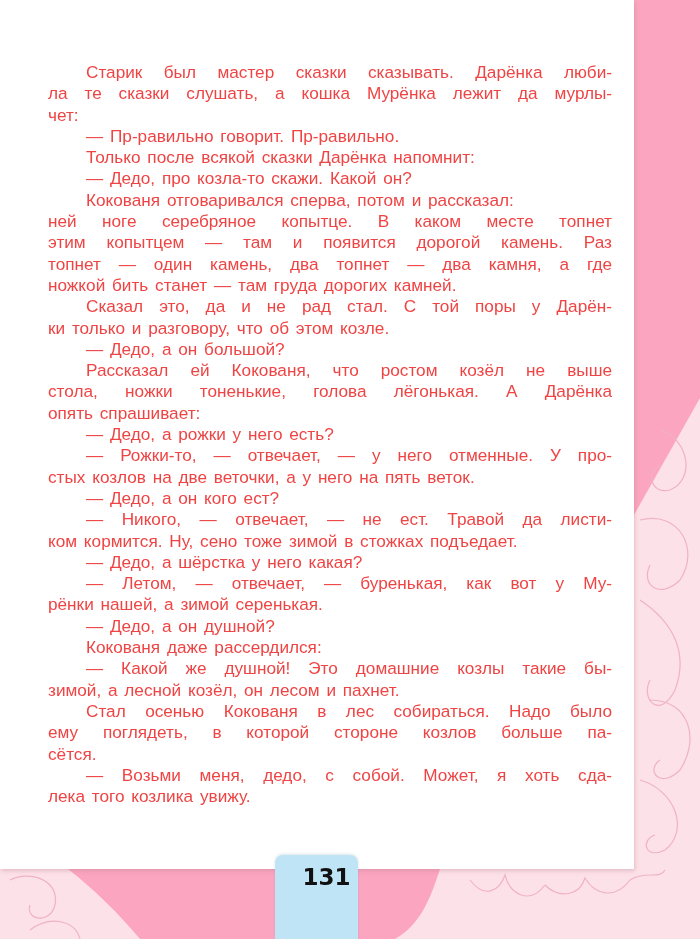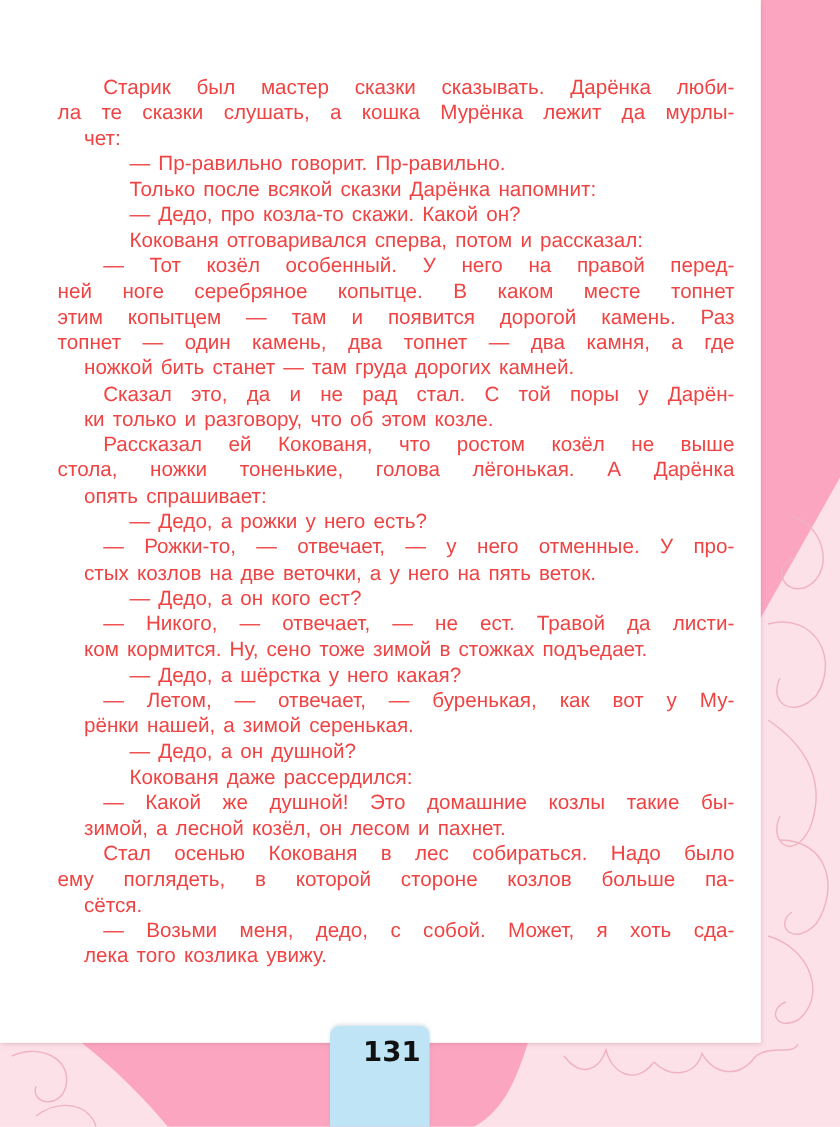--- a/index.html
+++ b/index.html
@@ -16,21 +16,21 @@
   }
   .text {
     position: absolute; left: 48px; top: 62px; width: 564px;
     font-size: 17.2px; line-height: 21.3px; color: #ef4444;
   }
   .line {
     display: block; white-space: nowrap;
     text-align: justify; text-align-last: justify;
     word-spacing: 2px;
   }
-  .line.last { text-align-last: left; margin-left: 22px; }
+  .line.last { text-align-last: left; }
   .line.indent { padding-left: 38px; }
   .page-tab {
     position: absolute; left: 275px; top: 855px; width: 83px; height: 84px;
     background: #bfe4f6; border-radius: 8px 8px 0 0;
     box-shadow: 0 -1px 3px rgba(120, 150, 170, 0.25);
     text-align: center;
   }
   .page-num {
     display: block; margin-top: 9px;
     font-family: "DejaVu Sans", sans-serif; font-weight: bold;
@@ -63,27 +63,27 @@
 
 <div class="page">
   <div class="text" id="text-block">
       <span class="line indent">Старик был мастер сказки сказывать. Дарёнка люби-</span>
       <span class="line">ла те сказки слушать, а кошка Мурёнка лежит да мурлы-</span>
       <span class="line last">чет:</span>
       <span class="line indent last">— Пр-равильно говорит. Пр-равильно.</span>
       <span class="line indent last">Только после всякой сказки Дарёнка напомнит:</span>
       <span class="line indent last">— Дедо, про козла-то скажи. Какой он?</span>
       <span class="line indent last">Кокованя отговаривался сперва, потом и рассказал:</span>
-      <span class="line indent">— Тот козёл особенный. У него на правой перед-</span>
       <span class="line">ней ноге серебряное копытце. В каком месте топнет</span>
       <span class="line">этим копытцем — там и появится дорогой камень. Раз</span>
       <span class="line">топнет — один камень, два топнет — два камня, а где</span>
       <span class="line last">ножкой бить станет — там груда дорогих камней.</span>
       <span class="line indent">Сказал это, да и не рад стал. С той поры у Дарён-</span>
       <span class="line last">ки только и разговору, что об этом козле.</span>
+      <span class="line indent last">— Дедо, а он большой?</span>
       <span class="line indent">Рассказал ей Кокованя, что ростом козёл не выше</span>
       <span class="line">стола, ножки тоненькие, голова лёгонькая. А Дарёнка</span>
       <span class="line last">опять спрашивает:</span>
       <span class="line indent last">— Дедо, а рожки у него есть?</span>
       <span class="line indent">— Рожки-то, — отвечает, — у него отменные. У про-</span>
       <span class="line last">стых козлов на две веточки, а у него на пять веток.</span>
       <span class="line indent last">— Дедо, а он кого ест?</span>
       <span class="line indent">— Никого, — отвечает, — не ест. Травой да листи-</span>
       <span class="line last">ком кормится. Ну, сено тоже зимой в стожках подъедает.</span>
       <span class="line indent last">— Дедо, а шёрстка у него какая?</span>

